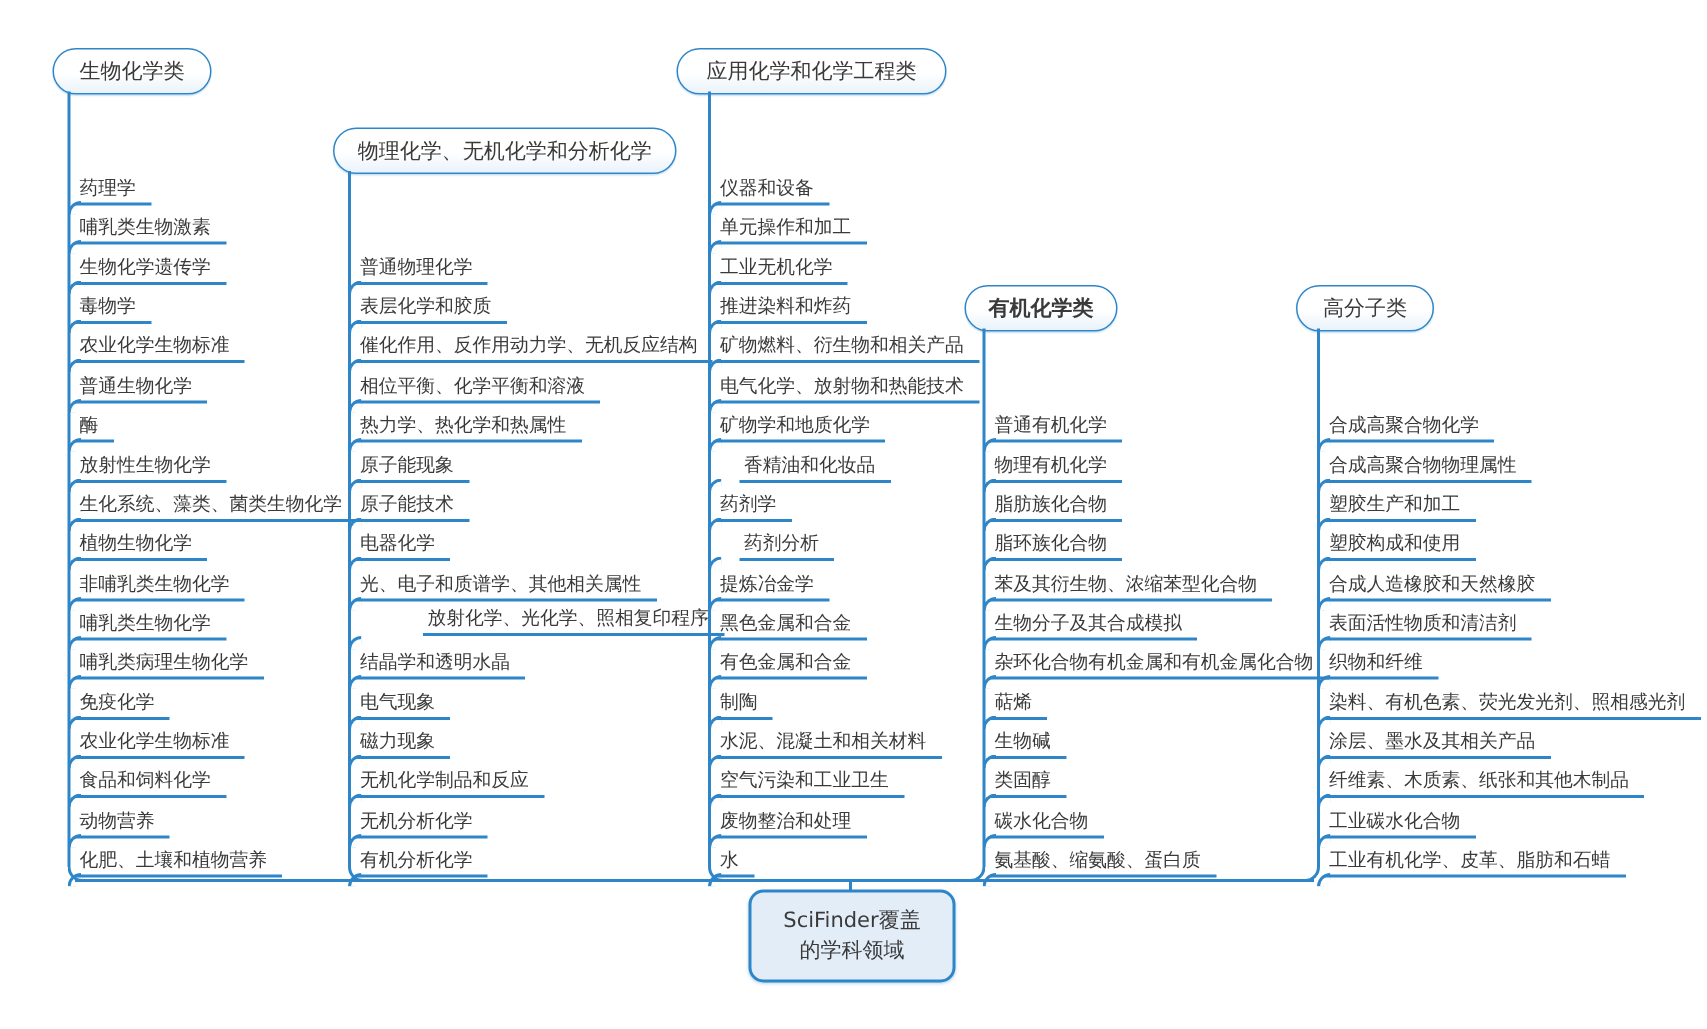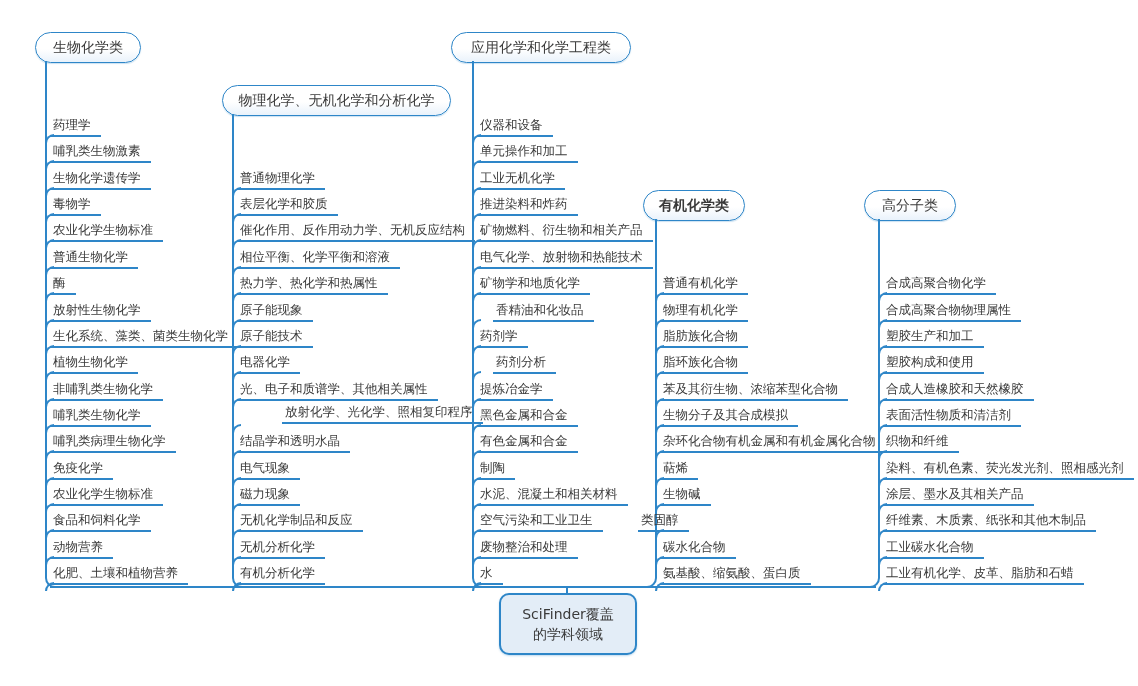--- a/index.html
+++ b/index.html
@@ -181,21 +181,21 @@
       <div class="leaf" style="left: 660px; top: 379px;">苯及其衍生物、浓缩苯型化合物</div>
       <div class="hook" style="left: 655px; top: 424px;"></div>
       <div class="leaf" style="left: 660px; top: 405px;">生物分子及其合成模拟</div>
       <div class="hook" style="left: 655px; top: 450px;"></div>
       <div class="leaf" style="left: 660px; top: 431px;">杂环化合物有机金属和有机金属化合物</div>
       <div class="hook" style="left: 655px; top: 477px;"></div>
       <div class="leaf" style="left: 660px; top: 458px;">萜烯</div>
       <div class="hook" style="left: 655px; top: 503px;"></div>
       <div class="leaf" style="left: 660px; top: 484px;">生物碱</div>
       <div class="hook" style="left: 655px; top: 529px;"></div>
-      <div class="leaf" style="left: 638px; top: 510px;">类固醇</div>
+      <div class="leaf" style="left: 660px; top: 510px;">类固醇</div>
       <div class="hook" style="left: 655px; top: 556px;"></div>
       <div class="leaf" style="left: 660px; top: 537px;">碳水化合物</div>
       <div class="hook" style="left: 655px; top: 582px;"></div>
       <div class="leaf" style="left: 660px; top: 563px;">氨基酸、缩氨酸、蛋白质</div>
       <div class="pill" style="left: 864px; top: 190px; width: 92px;">高分子类</div>
       <div class="vline" style="left: 878px; top: 219px; height: 359px;"></div>
       <div class="bcurve-r" style="left: 870px; top: 578px;"></div>
       <div class="hook" style="left: 878px; top: 292px;"></div>
       <div class="leaf" style="left: 883px; top: 273px;">合成高聚合物化学</div>
       <div class="hook" style="left: 878px; top: 319px;"></div>

